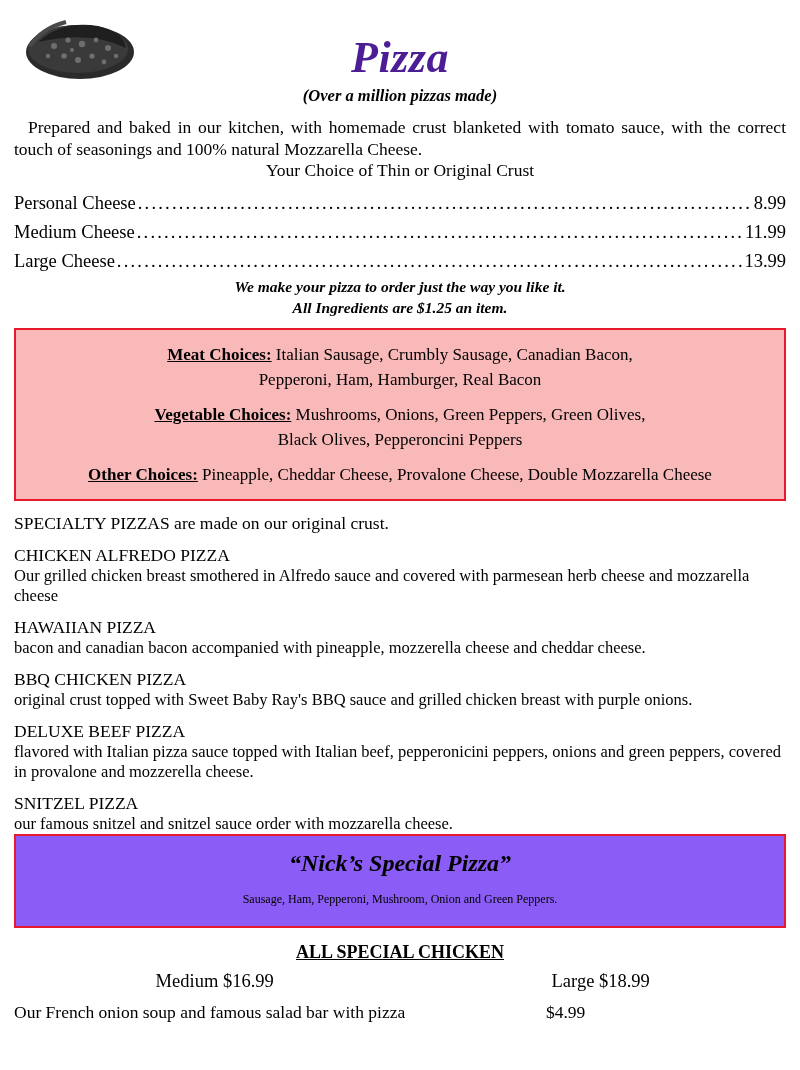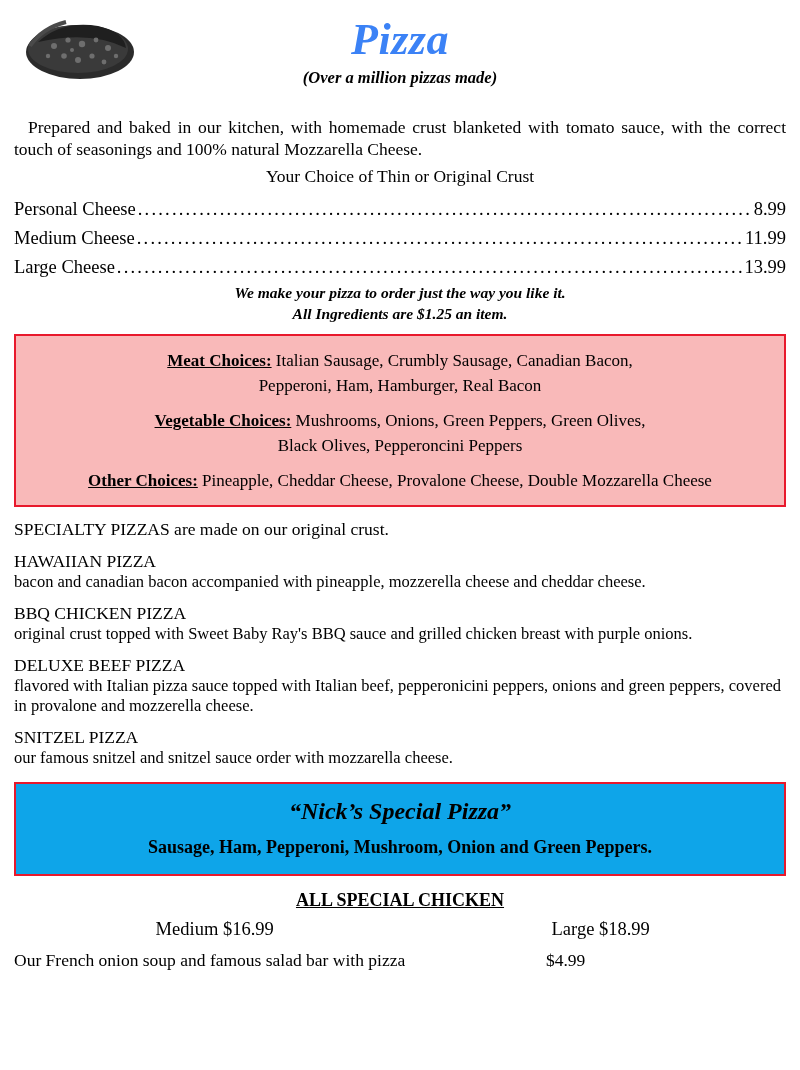--- a/index.html
+++ b/index.html
@@ -33,45 +33,44 @@
     left: 6px;
     top: 12px;
     width: 120px;
     height: 72px;
   }
   .title {
     text-align: center;
     font-family: "Liberation Serif", serif;
     font-style: italic;
     font-weight: bold;
-    color: #3b82f6;
+    color: #4c1d95;
     font-size: 44px;
     line-height: 52px;
-    padding-top: 14px;
+    padding-top: 32px;
     letter-spacing: 0.5px;
   }
   .subtitle {
     text-align: center;
     font-style: italic;
     font-weight: bold;
     font-size: 16.5px;
     margin-top: 2px;
   }
 
   .intro {
     font-size: 17.5px;
     line-height: 22px;
     text-align: justify;
     text-indent: 14px;
     margin-top: 8px;
   }
   .choice-line {
     text-align: center;
     font-size: 17.5px;
-    margin-top: 6px;
   }
 
   
   .price-list {
     margin-top: 8px;
   }
   .price-row {
     display: flex;
     align-items: flex-start;
     font-size: 18.5px;
@@ -128,37 +127,36 @@
     line-height: 21px;
   }
   .pizza-item .pz-desc {
     font-size: 16.5px;
     line-height: 20px;
   }
 
   
   .nick-box {
     border: 2.5px solid #e8192c;
-    background: #0ea5e9;
-    margin-top: 14px;
+    background: #8b5cf6;
+    margin-top: 0;
     padding: 12px 10px 14px 10px;
     text-align: center;
   }
   .nick-title {
     font-family: "Liberation Serif", serif;
     font-style: italic;
     font-weight: bold;
     font-size: 24px;
     line-height: 30px;
   }
   .nick-desc {
-    font-size: 18px;
+    font-size: 12px;
     line-height: 26px;
     margin-top: 8px;
-    font-weight: bold;
   }
 
   
   .all-special {
     text-align: center;
     font-weight: bold;
     font-size: 18px;
     text-decoration: underline;
     margin-top: 14px;
   }
@@ -251,20 +249,24 @@
       <div>Black Olives, Pepperoncini Peppers</div>
     </div>
     <div class="grp">
       <span class="lbl">Other Choices:</span><span> Pineapple, Cheddar Cheese, Provalone Cheese, Double Mozzarella Cheese</span>
     </div>
   </div>
 
   <div class="specialty-note">SPECIALTY PIZZAS are made on our original crust.</div>
 
   <div class="pizza-item">
+    <div class="pz-name">CHICKEN ALFREDO PIZZA</div>
+    <div class="pz-desc">Our grilled chicken breast smothered in Alfredo sauce and covered with parmesean herb cheese and mozzarella cheese</div>
+  </div>
+  <div class="pizza-item">
     <div class="pz-name">HAWAIIAN PIZZA</div>
     <div class="pz-desc">bacon and canadian bacon accompanied with pineapple, mozzerella cheese and cheddar cheese.</div>
   </div>
   <div class="pizza-item">
     <div class="pz-name">BBQ CHICKEN PIZZA</div>
     <div class="pz-desc">original crust topped with Sweet Baby Ray's BBQ sauce and grilled chicken breast with purple onions.</div>
   </div>
   <div class="pizza-item">
     <div class="pz-name">DELUXE BEEF PIZZA</div>
     <div class="pz-desc">flavored with Italian pizza sauce topped with Italian beef, pepperonicini peppers, onions and green peppers, covered in provalone and mozzerella cheese.</div>

